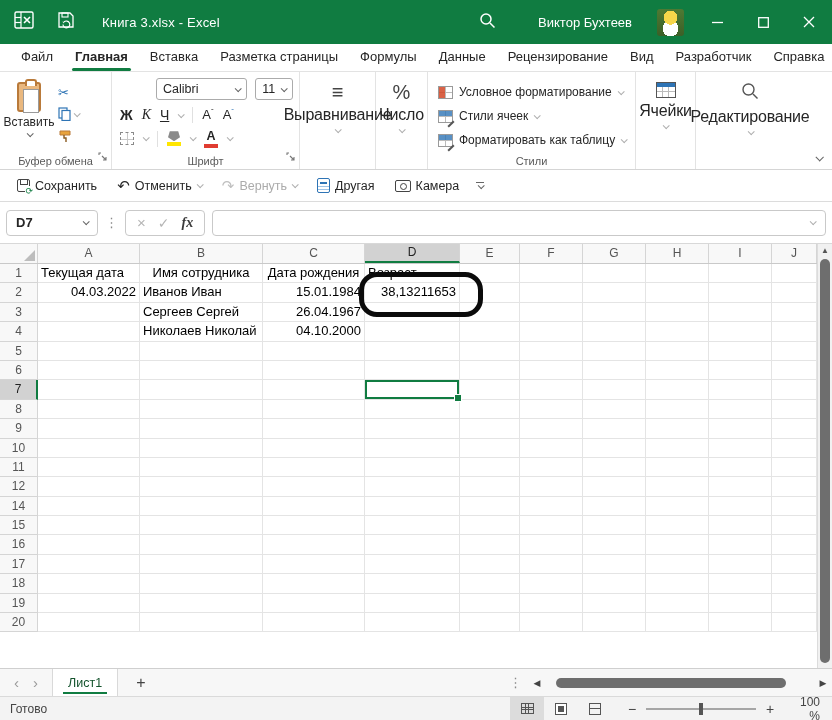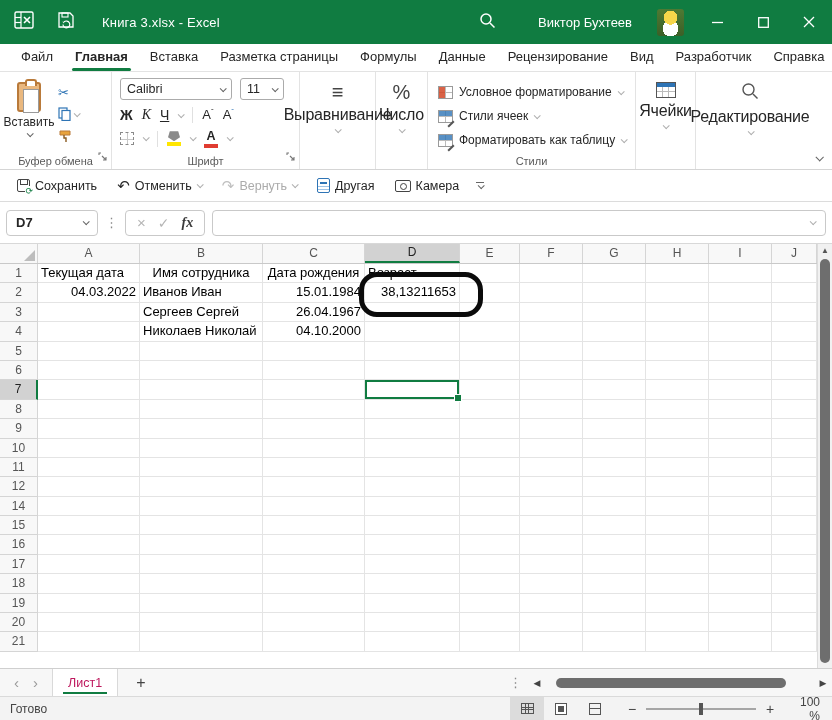--- a/index.html
+++ b/index.html
@@ -40,21 +40,21 @@
   .g-clip { width:112px; display:flex; }
   .pastebtn { width:58px; display:flex; flex-direction:column; align-items:center; padding-top:4px; gap:3px; }
   .clipicon { width:24px; height:30px; border:2px solid #B97A3A; border-radius:3px; position:relative; background:#E9B77E; }
   .clipicon::before { content:""; position:absolute; left:4px; top:5px; width:14px; height:22px; background:#fff; border:1px solid #9a9a9a; }
   .clipicon::after { content:""; position:absolute; left:6px; top:-5px; width:8px; height:5px; border:2px solid #B97A3A; border-bottom:none; border-radius:3px 3px 0 0; background:#fff; }
   .pastebtn .plabel { font-size:12px; color:#262626; }
   .clip-minis { display:flex; flex-direction:column; justify-content:flex-start; gap:6px; padding-top:6px; }
   .mini { display:flex; align-items:center; gap:3px; font-size:13px; height:16px; }
 
   .g-font { width:188px; padding:6px 6px 0 8px; }
-  .fontrow1 { display:flex; gap:8px; }
+  .fontrow1 { display:flex; gap:8px;margin-left:36px; }
   .combo { border:1px solid #ABABAB; border-radius:3px; height:22px; background:#fff; display:flex; align-items:center; justify-content:space-between; padding:0 6px; font-size:12.5px; }
   .combo.name { width:112px; }
   .combo.size { width:44px; }
   .fontrow2, .fontrow3 { display:flex; align-items:center; gap:9px; margin-top:7px; font-size:14px; }
   .fmt-b { font-weight:bold; }
   .fmt-i { font-style:italic; font-family:"Liberation Serif", serif; }
   .fmt-u { text-decoration:underline; }
   .vdiv { width:1px; height:16px; background:#E0E0E0; }
   .grow-az { font-size:13px; position:relative; }
   .grow-az sup { font-size:8px; }
@@ -130,21 +130,21 @@
   .gcell.active-cell { box-shadow: inset 0 0 0 2px #107C41; z-index:3; }
   .gcell.active-cell::after { content:""; position:absolute; right:-3px; bottom:-3px; width:6px; height:6px; background:#107C41; border:1px solid #fff; z-index:4; }
   .vscroll { position:absolute; top:0; right:0; bottom:0; width:15px; background:#F1F1F1; border-left:1px solid #DCDCDC; }
   .vscroll .arrow { display:block; text-align:center; font-size:8px; color:#555; line-height:14px; }
   .vthumb { position:absolute; left:2px; right:2px; top:15px; bottom:5px; background:#6E6E6E; border-radius:6px; }
   .annotation { position:absolute; left:359px; top:28px; width:124px; height:45px; border:5px solid #0b0b0b; border-radius:18px; pointer-events:none; z-index:5; }
 
   
   .sheetbar { height:28px; display:flex; align-items:stretch; background:#F7F7F7; border-top:1px solid #CFCFCF; flex:0 0 auto; font-size:12.5px; }
   .nav-arrows { display:flex; align-items:center; gap:14px; padding:0 14px; color:#9a9a9a; font-size:15px; }
-  .sheettab { background:#fff; display:flex; align-items:center; padding:0 15px; border-right:1px solid #D9D9D9; border-left:1px solid #D9D9D9; position:relative; color:#be185d; }
+  .sheettab { background:#fff; display:flex; align-items:center; padding:0 15px; border-right:1px solid #D9D9D9; border-left:1px solid #D9D9D9; position:relative; color:#14532d; }
   .sheettab::after { content:""; position:absolute; left:10px; right:10px; bottom:2px; height:2px; background:#107C41; }
   .addsheet { display:flex; align-items:center; padding:0 18px; color:#444; font-size:16px; }
   .sb-right { margin-left:auto; display:flex; align-items:center; gap:8px; padding-right:2px; }
   .hscroll { width:300px; height:100%; display:flex; align-items:center; position:relative; }
   .hscroll .arrow { font-size:9px; color:#444; width:14px; text-align:center; }
   .htrack { flex:1; height:100%; position:relative; }
   .hthumb { position:absolute; left:12px; width:230px; top:9px; height:10px; background:#6E6E6E; border-radius:6px; }
 
   
   .statusbar { height:24px; background:#F3F3F3; border-top:1px solid #DADADA; display:flex; align-items:center; font-size:12px; color:#444; padding:0 0 0 10px; flex:0 0 auto; }
@@ -658,33 +658,20 @@
           <span class="gcell" style="width: 123px;"></span>
           <span class="gcell" style="width: 102px;"></span>
           <span class="gcell" style="width: 95px;"></span>
           <span class="gcell" style="width: 60px;"></span>
           <span class="gcell" style="width: 63px;"></span>
           <span class="gcell" style="width: 63px;"></span>
           <span class="gcell" style="width: 63px;"></span>
           <span class="gcell" style="width: 63px;"></span>
           <span class="gcell" style="width: 45px;"></span>
         </div>
-        <div class="grow">
-          <span class="rowh">21</span>
-          <span class="gcell" style="width: 102px;"></span>
-          <span class="gcell" style="width: 123px;"></span>
-          <span class="gcell" style="width: 102px;"></span>
-          <span class="gcell" style="width: 95px;"></span>
-          <span class="gcell" style="width: 60px;"></span>
-          <span class="gcell" style="width: 63px;"></span>
-          <span class="gcell" style="width: 63px;"></span>
-          <span class="gcell" style="width: 63px;"></span>
-          <span class="gcell" style="width: 63px;"></span>
-          <span class="gcell" style="width: 45px;"></span>
-        </div>
       </div>
     <div class="vscroll">
       <span class="arrow">▲</span>
       <span class="vthumb"></span>
     </div>
     <div class="annotation"></div>
   </div>
 
   <div class="sheetbar">
     <span class="nav-arrows">

